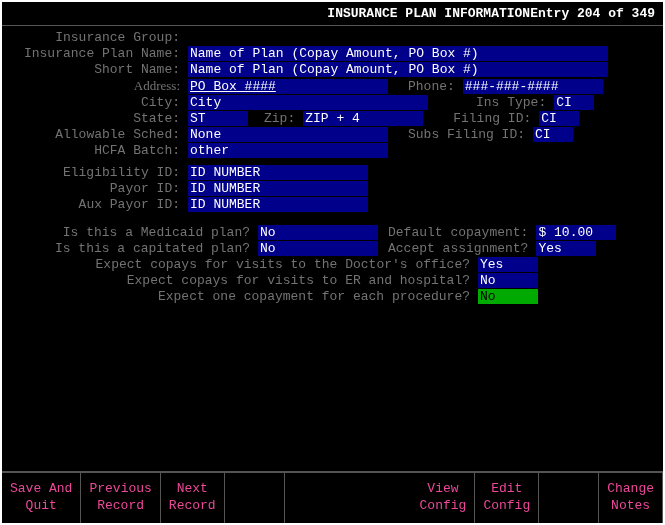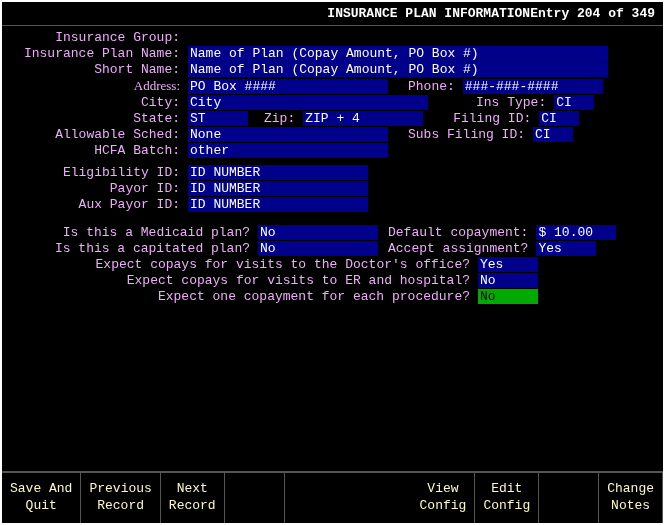--- a/index.html
+++ b/index.html
@@ -55,41 +55,41 @@
     }
 
     .bottom-btn {
       display: flex;
       flex-direction: column;
       align-items: center;
       justify-content: center;
       padding: 4px 8px;
       border-right: 1px solid #555;
       cursor: pointer;
-      color: #fef9c3;
+      color: #ec4899;
       text-align: center;
       min-width: 60px;
       background: #000;
       line-height: 1.3;
     }
 
     .bottom-btn-spacer {
       flex: 1;
     }
 
     .ml8 { margin-left: 8px; }
 
     .row {
       display: flex;
       align-items: center;
       margin-bottom: 1px;
     }
 
     .lbl {
-      color: #f0abfc;
+      color: #737373;
       white-space: nowrap;
     }
 
     .fld {
       background: #00008b;
       color: #fff;
       padding: 0 2px;
       min-width: 20px;
       min-height: 15px;
       display: inline-block;
@@ -117,21 +117,21 @@
       <span class="fld ml8" style="width:420px;">Name of Plan (Copay Amount, PO Box #)</span>
     </div>
 
     <div class="row">
       <span class="lbl" style="width:170px; text-align:right;">Short Name:</span>
       <span class="fld ml8" style="width:420px;">Name of Plan (Copay Amount, PO Box #)</span>
     </div>
 
     <div class="row">
       <span class="lbl" style="width:170px; text-align:right;font-family:Liberation Serif, serif;">Address:</span>
-      <span class="fld ml8" style="width:200px;">PO Box ####</span>
+      <span class="fld ml8" style="width:200px;text-decoration:underline;">PO Box ####</span>
       <span class="lbl" style="margin-left:20px;">Phone:</span>
       <span class="fld ml8" style="width:140px; background:#00008b;">###-###-####</span>
     </div>
 
     <div class="row">
       <span class="lbl" style="width:170px; text-align:right;">City:</span>
       <span class="fld ml8" style="width:240px;">City</span>
       <span class="lbl" style="margin-left:48px;text-align:right;">Ins Type:</span>
       <span class="fld ml8" style="width:40px;">CI</span>
     </div>

